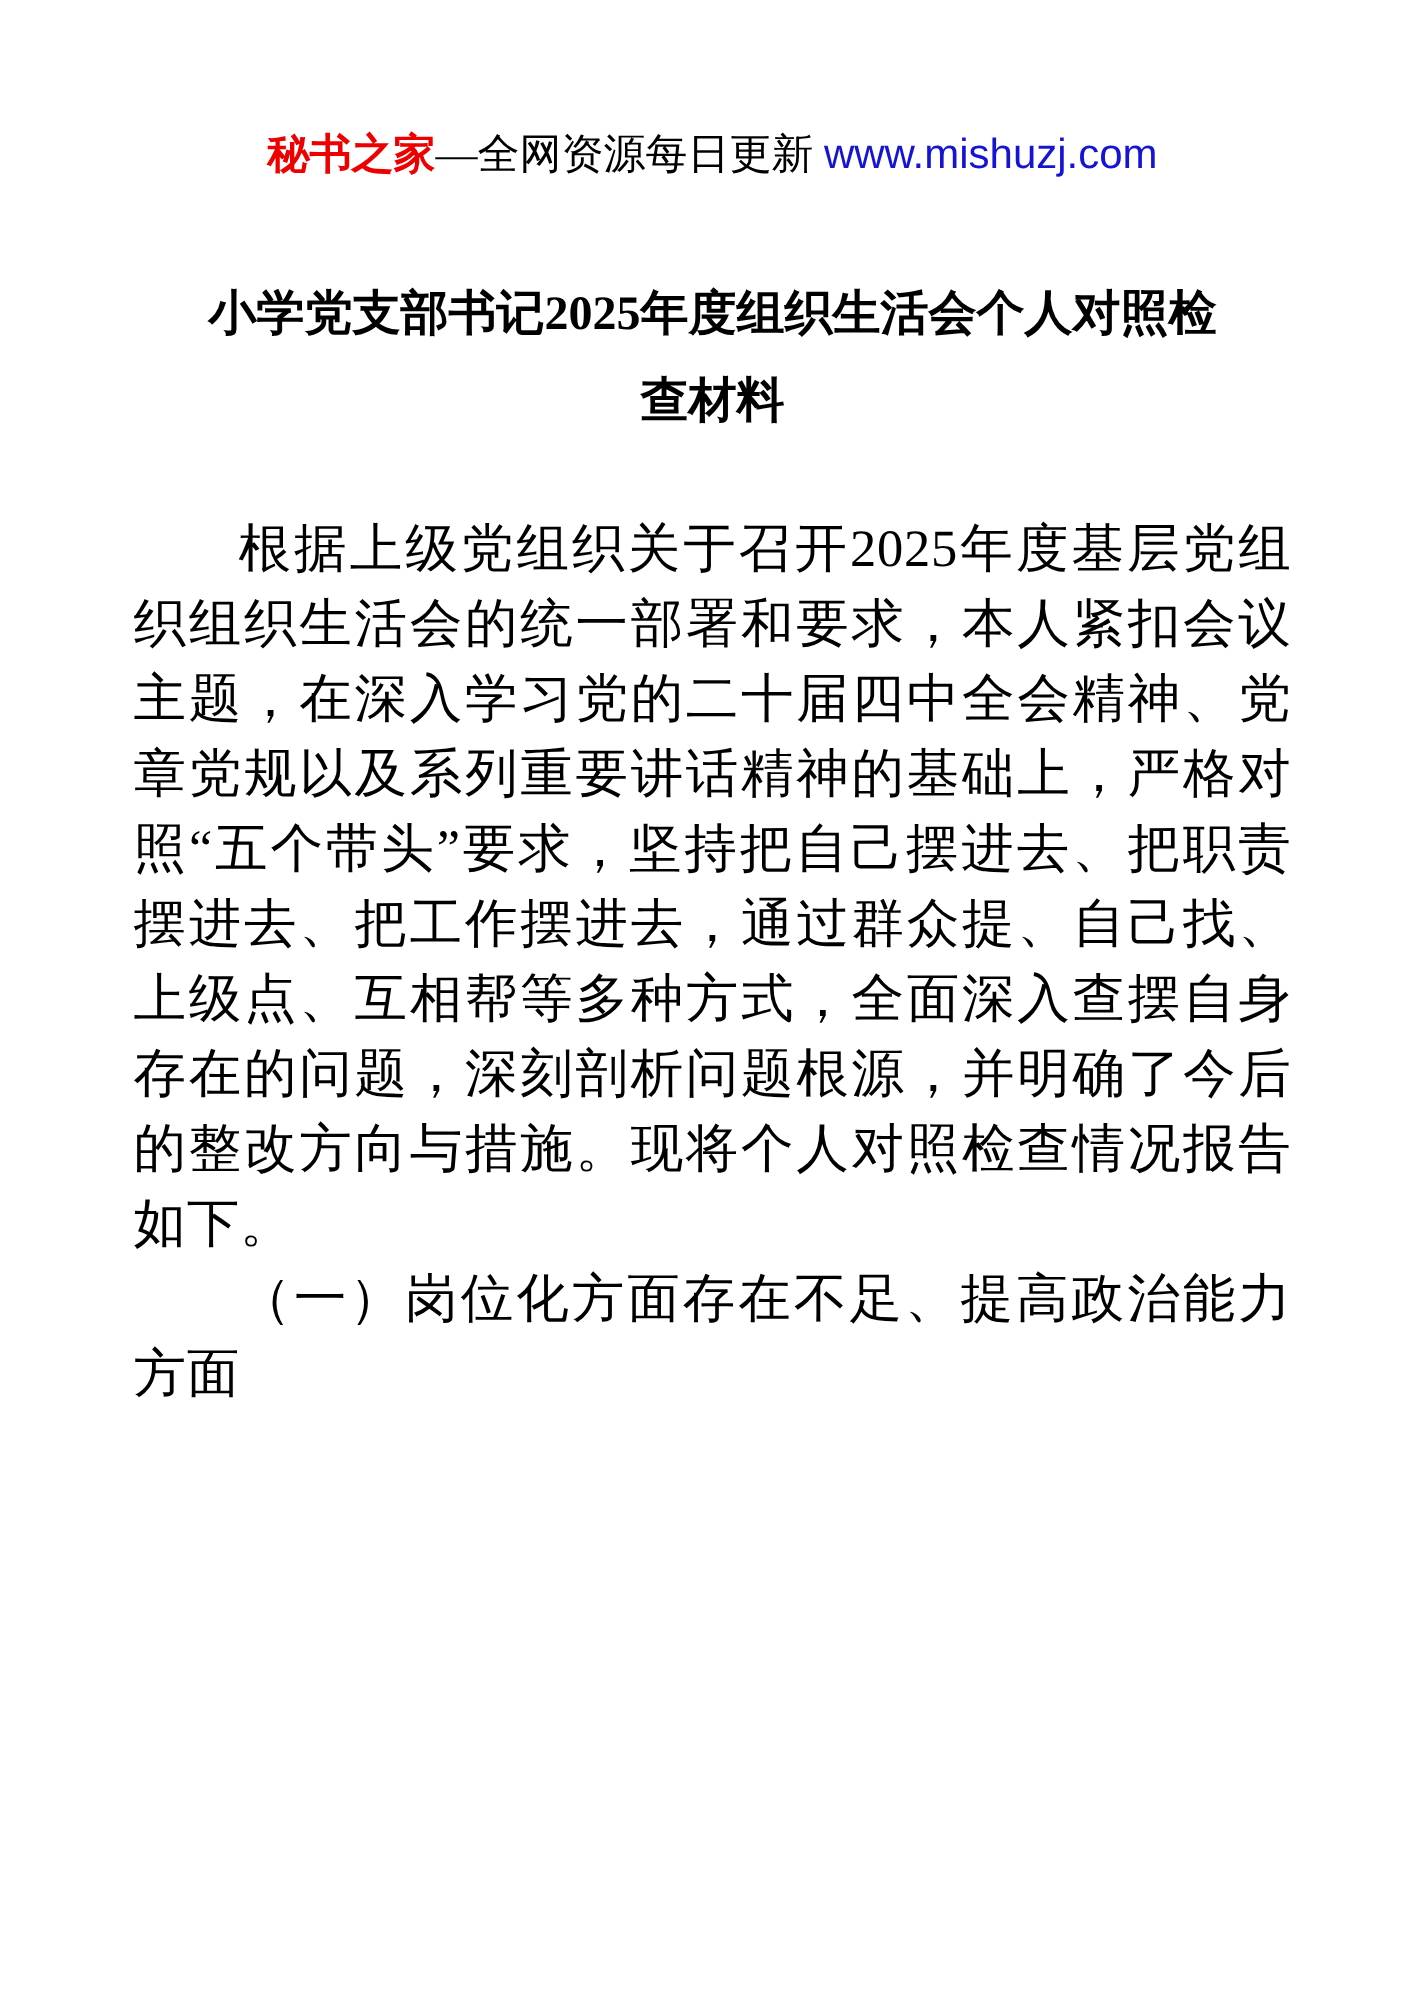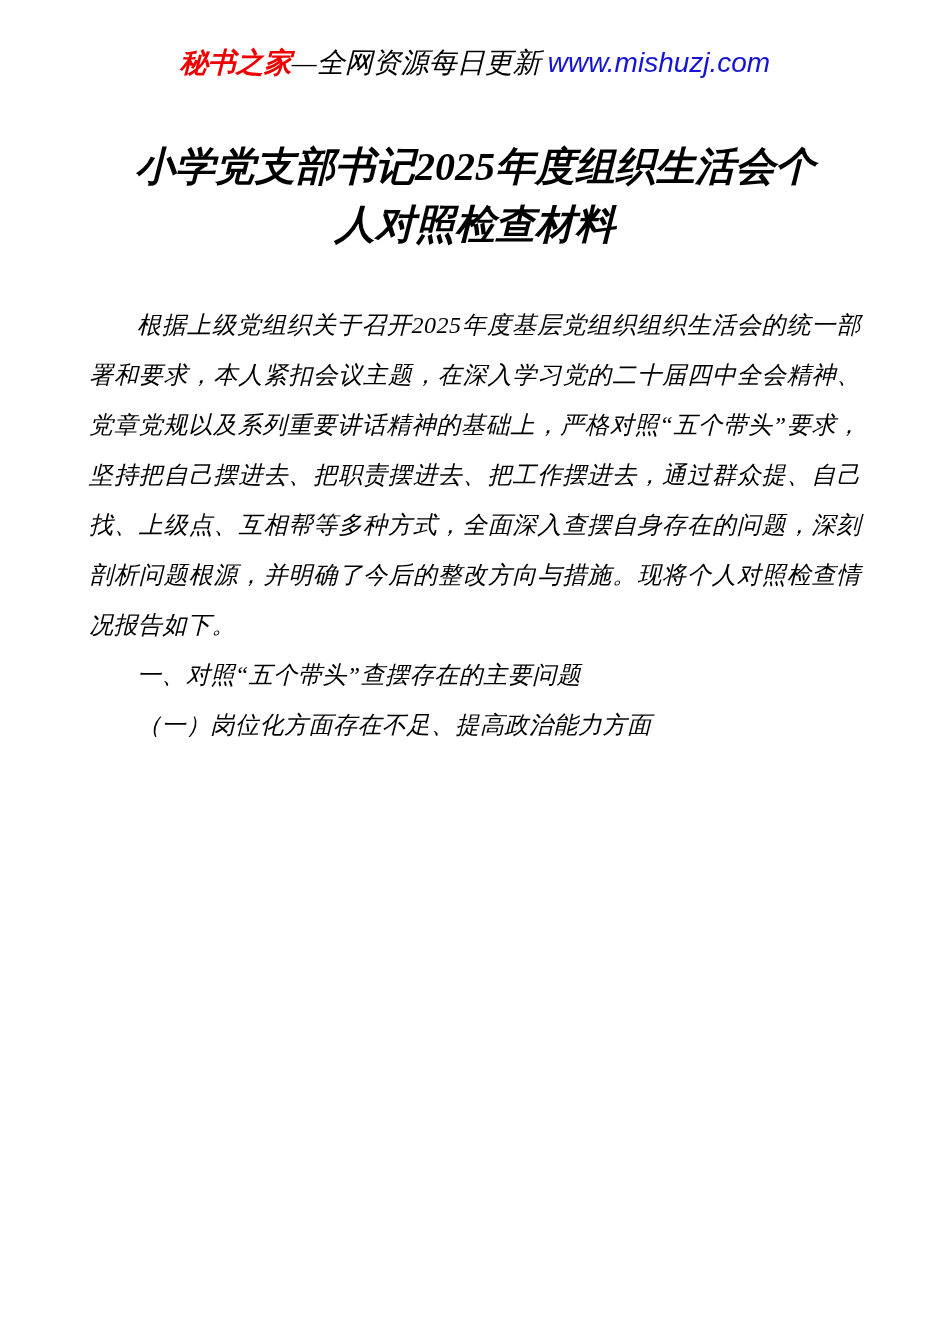--- a/index.html
+++ b/index.html
@@ -8,24 +8,23 @@
     background: #ffffff;
   }
   .page {
     position: relative;
     width: 950px;
     height: 1344px;
     margin: 0 auto;
     background: var(--page-background, #ffffff);
     color: var(--text-black, #000000);
     box-sizing: border-box;
-    padding: 46px 89px 0 89px;
+    padding: 86px 89px 0 89px;
     overflow: hidden;
     font-family: "Liberation Serif", "DejaVu Serif", serif;
-    font-style: italic;
   }
   
   .site-header {
     text-align: center;
     font-size: 28px;
     line-height: 34px;
     white-space: nowrap;
   }
   .site-brand {
     color: var(--brand-red, #ee0000);
@@ -38,28 +37,28 @@
     color: var(--link-blue, #1414d2);
     font-family: "Liberation Sans", "DejaVu Sans", sans-serif;
     text-decoration: none;
     cursor: pointer;
   }
   
   .doc-title {
     max-width: 690px;
     margin: 58px auto 0 auto;
     text-align: center;
-    font-size: 40px;
+    font-size: 32px;
     line-height: 58px;
     font-weight: 600;
   }
   
   .body-para, .heading {
     margin: 0;
-    font-size: 24px;
+    font-size: 35px;
     line-height: 50px;
     text-align: justify;
     text-justify: inter-ideograph;
     letter-spacing: 0.5px;
   }
   .first-block {
     margin-top: 46px;
   }
   .indent {
     text-indent: 2em;
@@ -76,18 +75,17 @@
 <body>
 
 <div class="page">
 
   <div class="site-header"><span class="site-brand">秘书之家</span><span class="site-tagline">—全网资源每日更新 </span><a class="site-url">www.mishuzj.com</a></div>
 
   <h1 class="doc-title">小学党支部书记2025年度组织生活会个人对照检查材料</h1>
 
   <p class="body-para indent first-block">根据上级党组织关于召开2025年度基层党组织组织生活会的统一部署和要求，本人紧扣会议主题，在深入学习党的二十届四中全会精神、党章党规以及系列重要讲话精神的基础上，严格对照“五个带头”要求，坚持把自己摆进去、把职责摆进去、把工作摆进去，通过群众提、自己找、上级点、互相帮等多种方式，全面深入查摆自身存在的问题，深刻剖析问题根源，并明确了今后的整改方向与措施。现将个人对照检查情况报告如下。</p>
 
-  <p class="heading">一、对照“五个带头”查摆存在的主要问题</p>
 
   <p class="heading">（一）岗位化方面存在不足、提高政治能力方面</p>
 
 
 </div>
 
 </body></html>

